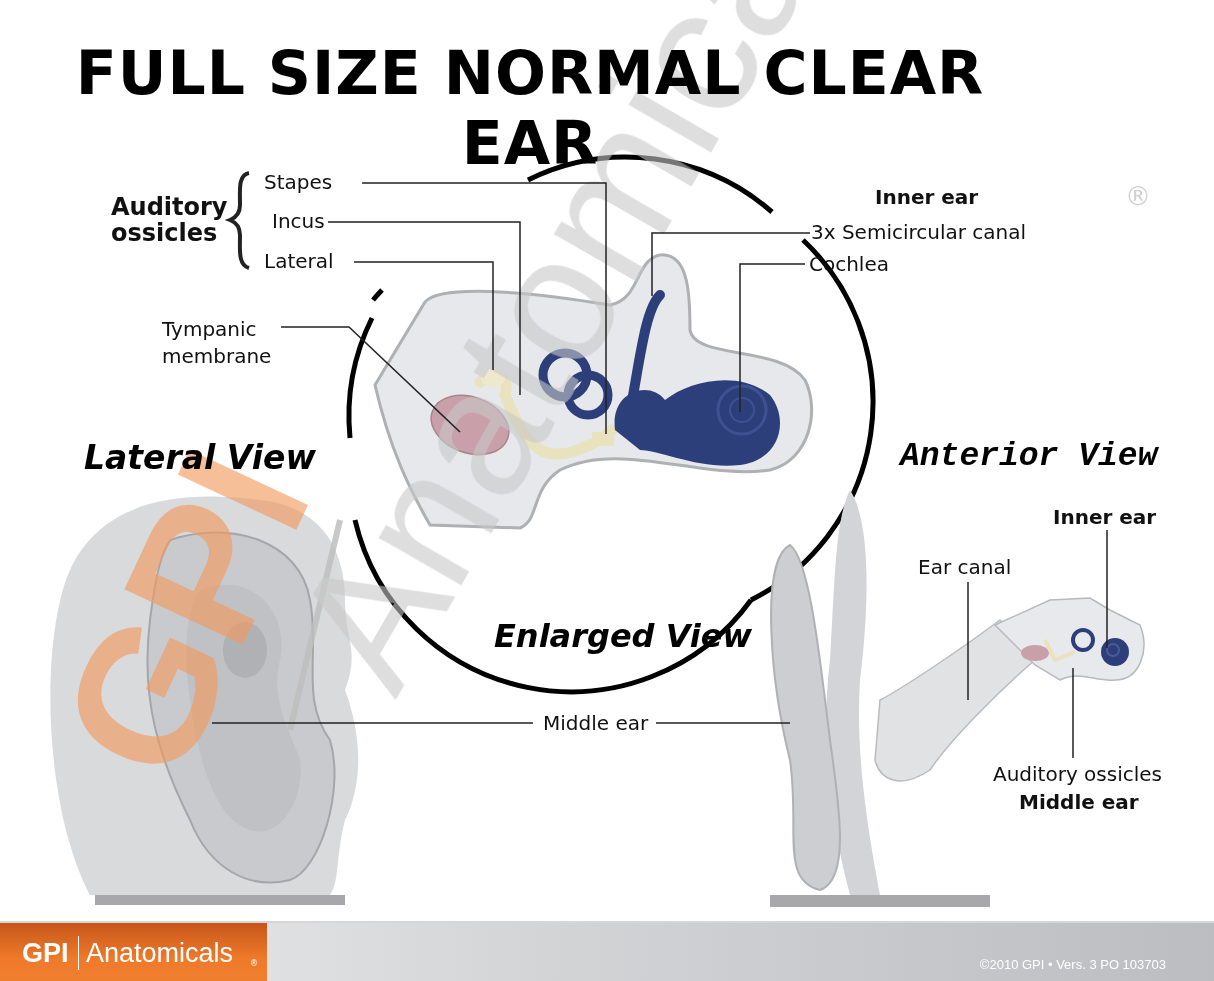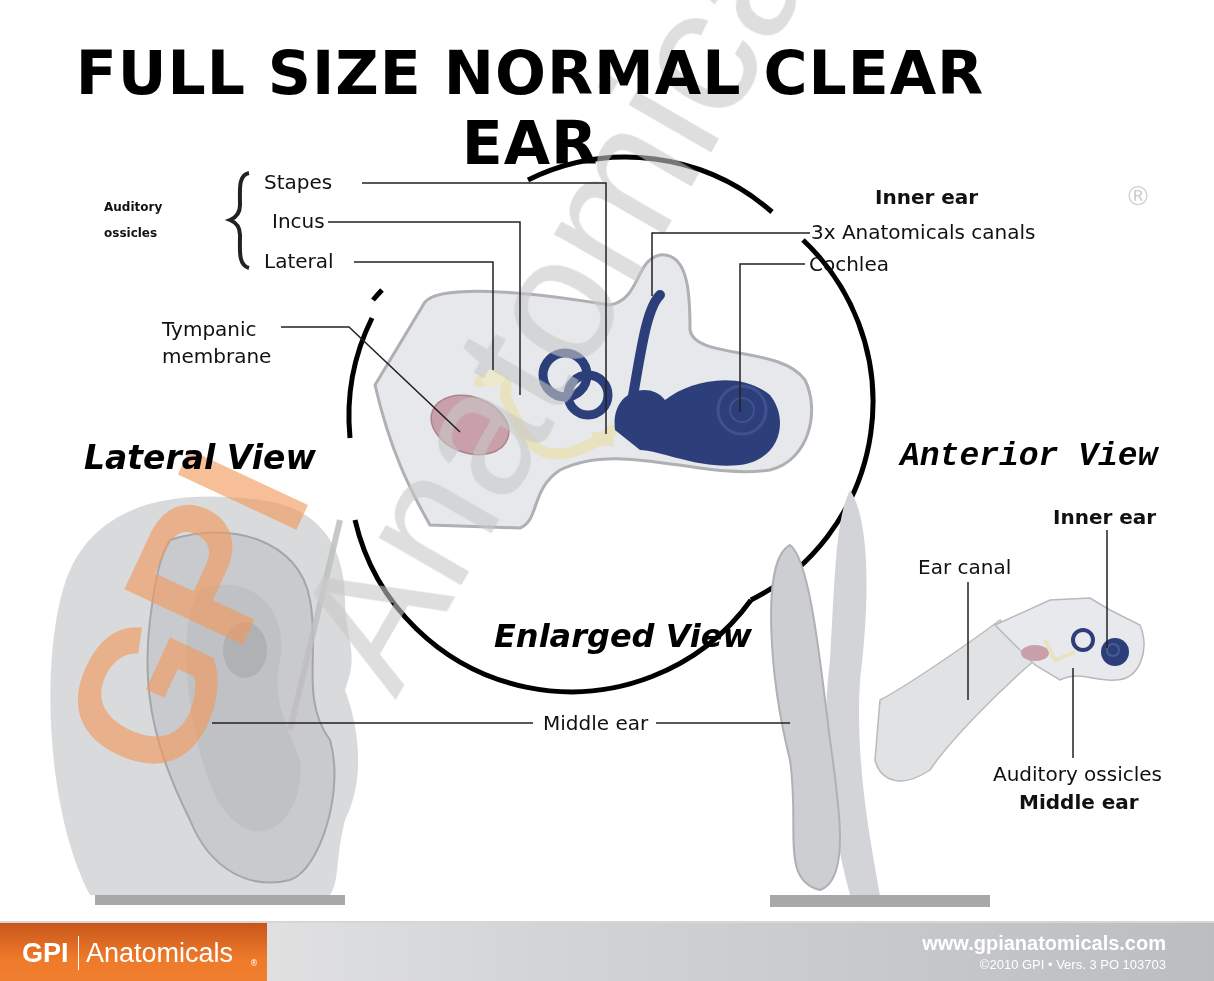--- a/index.html
+++ b/index.html
@@ -101,51 +101,50 @@
     <line x1="1107" y1="530" x2="1107" y2="648"></line>
 
     <line x1="968" y1="582" x2="968" y2="700"></line>
 
     <line x1="1073" y1="668" x2="1073" y2="758"></line>
   </g>
 </svg>
 
 <div id="title" class="abs">FULL SIZE NORMAL CLEAR EAR</div>
 
-<div class="lbl bold" style="left:104px;top:194px;font-size:12px;line-height:26px;text-align:left;">
+<div class="lbl bold" style="left:111px;top:194px;font-size:24px;line-height:26px;text-align:left;">
   <div>Auditory</div>
   <div>ossicles</div>
 </div>
 
 <div class="lbl" style="left:264px;top:172px;">Stapes</div>
 <div class="lbl" style="left:272px;top:211px;">Incus</div>
 <div class="lbl" style="left:264px;top:251px;">Lateral</div>
 
 <div class="lbl" style="left:162px;top:316px;line-height:27px;">
   <div>Tympanic</div>
   <div>membrane</div>
 </div>
 
 <div class="lbl bold" style="left:875px;top:187px;">Inner ear</div>
-<div class="lbl" style="left:811px;top:222px;">3x Anatomicals canals</div>
+<div class="lbl" style="left:811px;top:222px;">3x Semicircular canal</div>
 <div class="lbl" style="left:809px;top:254px;">Cochlea</div>
 
 <div class="view" style="left:84px;top:438px;text-align:center;">Lateral View</div>
 <div class="view" style="left:900px;top:438px;font-family:Liberation Mono, monospace;">Anterior View</div>
 <div class="view" style="left:494px;top:617px;font-size:32px;">Enlarged View</div>
 
 <div class="lbl" style="left:543px;top:713px;">Middle ear</div>
 
 <div class="lbl bold" style="left:1053px;top:507px;">Inner ear</div>
 <div class="lbl" style="left:918px;top:557px;">Ear canal</div>
 <div class="lbl" style="left:986px;top:764px;margin-left:7px;">Auditory ossicles</div>
 <div class="lbl bold" style="left:1019px;top:792px;">Middle ear</div>
 
 <div id="footer">
   <div id="footer-logo">
     <span id="logo-gpi">GPI</span>
     <span id="logo-bar"></span>
     <span id="logo-anat">Anatomicals</span>
     <span id="logo-reg">®</span>
   </div>
-  <div id="site">www.gpianatomicals.com</div>
   <div id="copy">©2010 GPI • Vers. 3 PO 103703</div>
 </div>
 
 </body></html>

